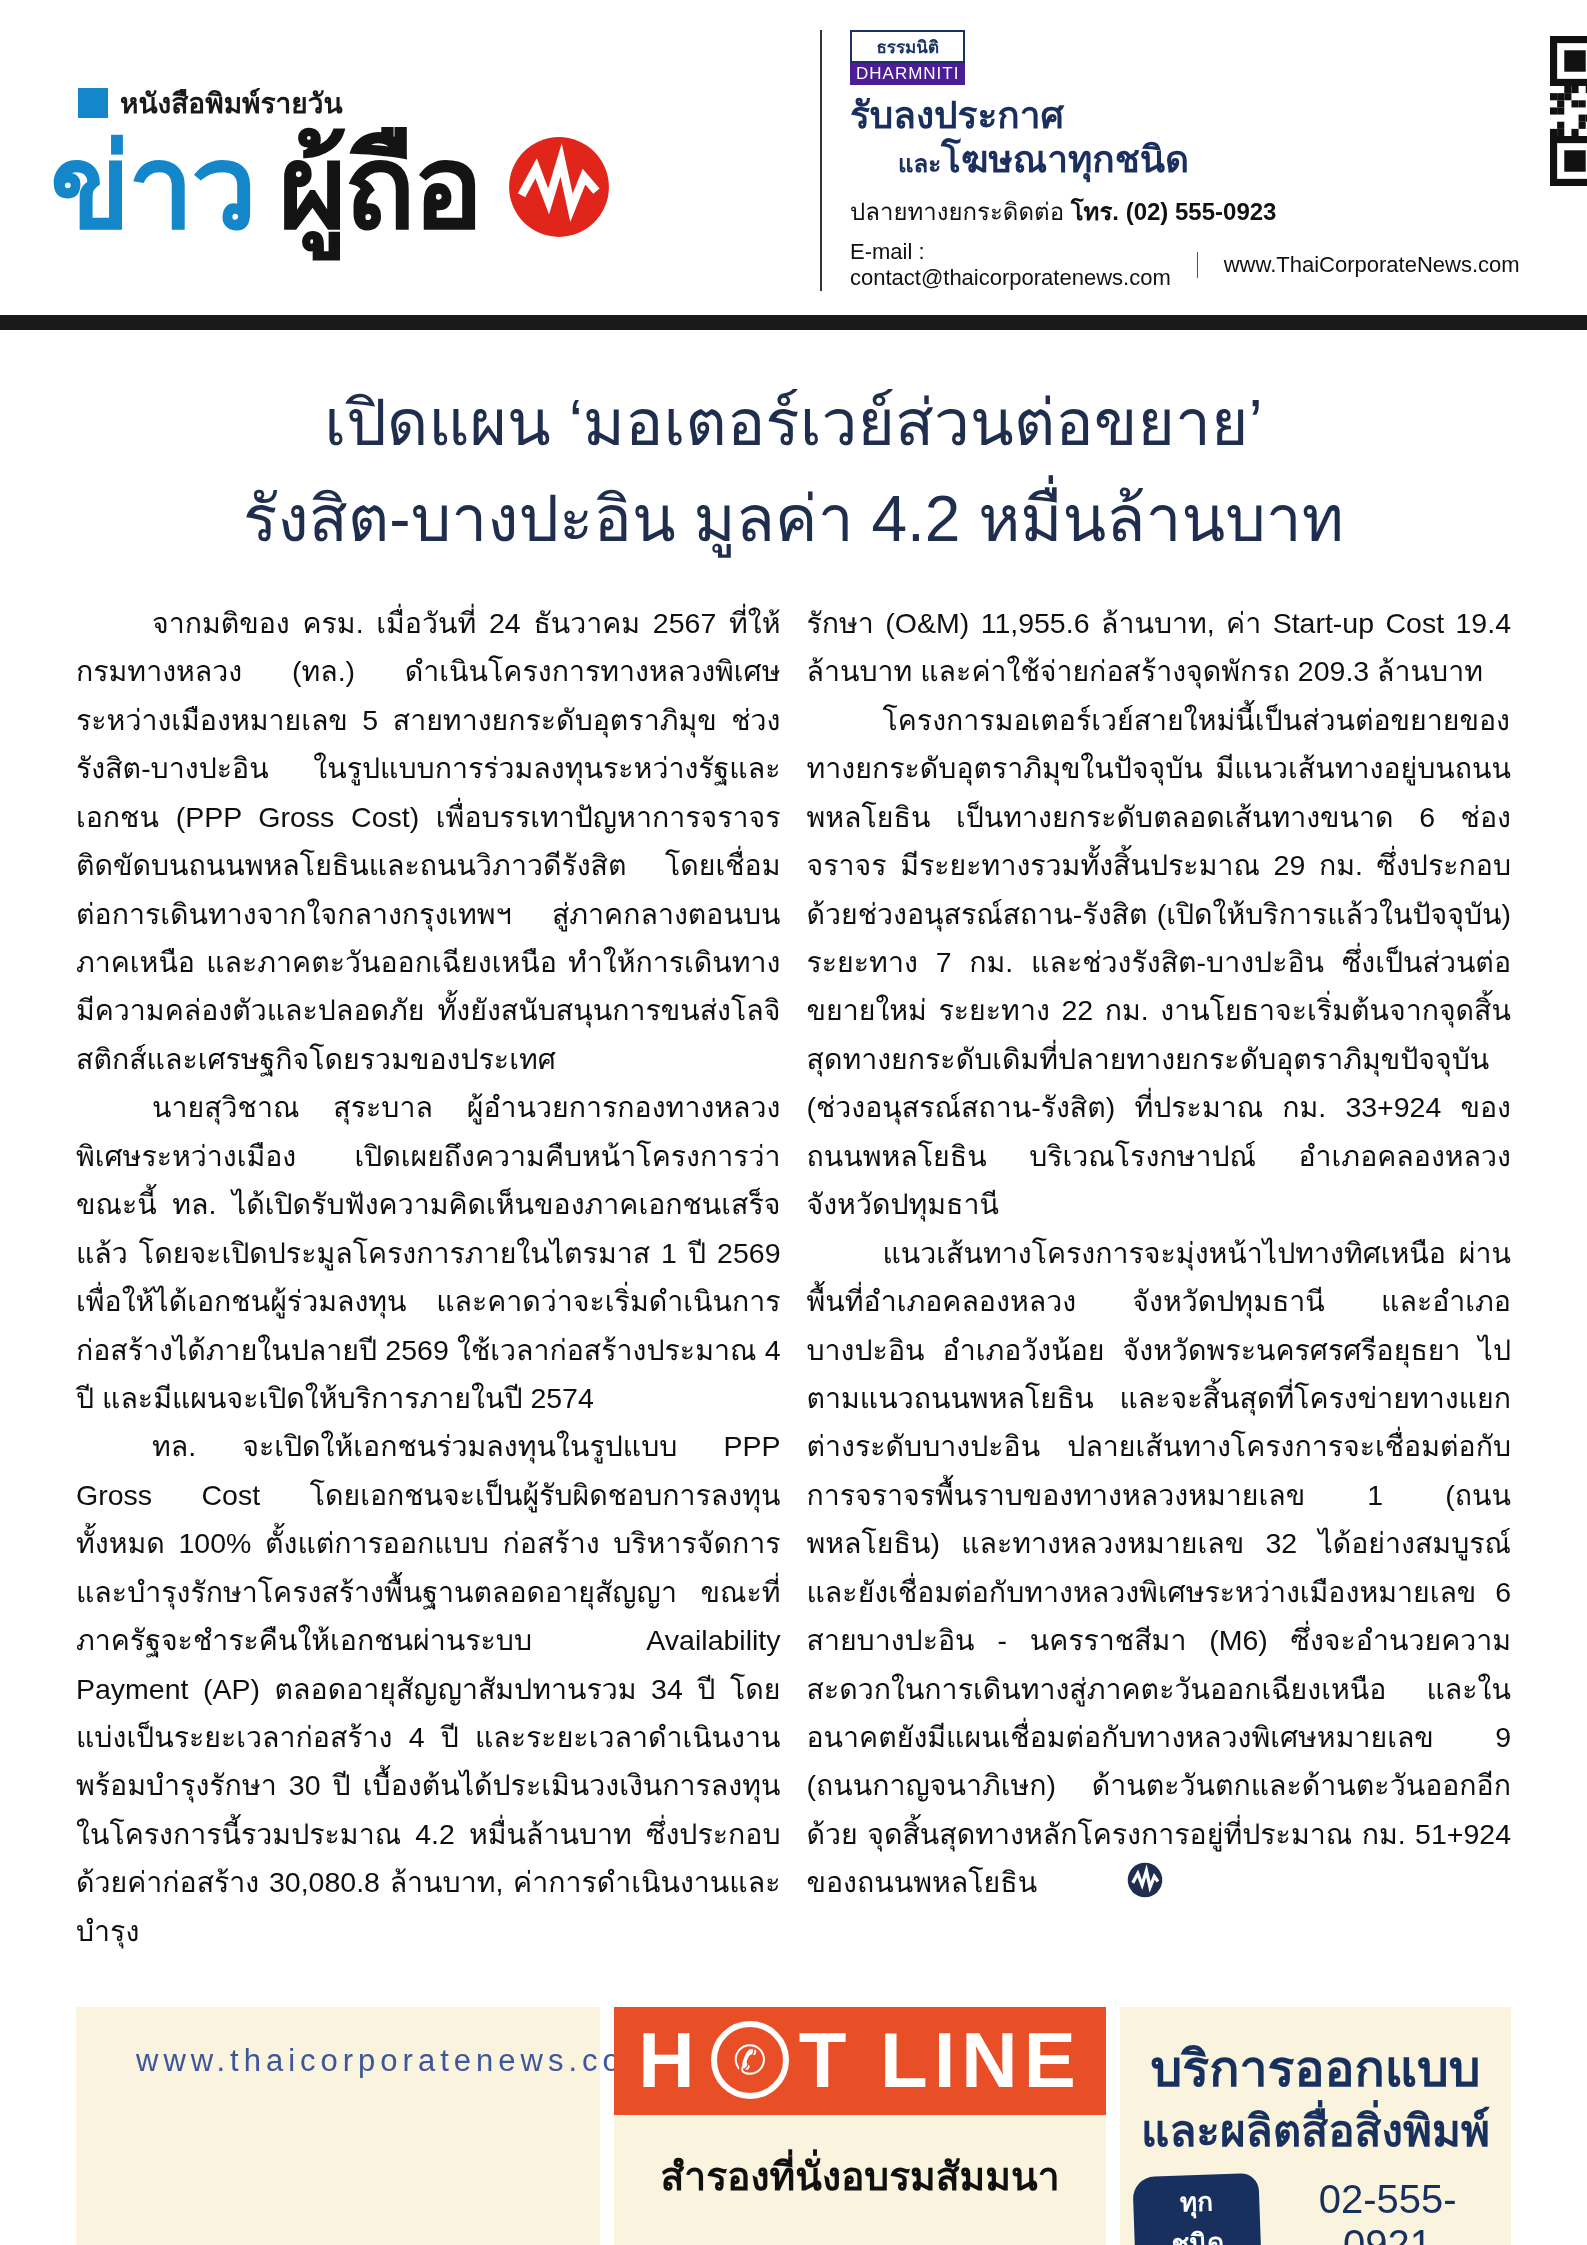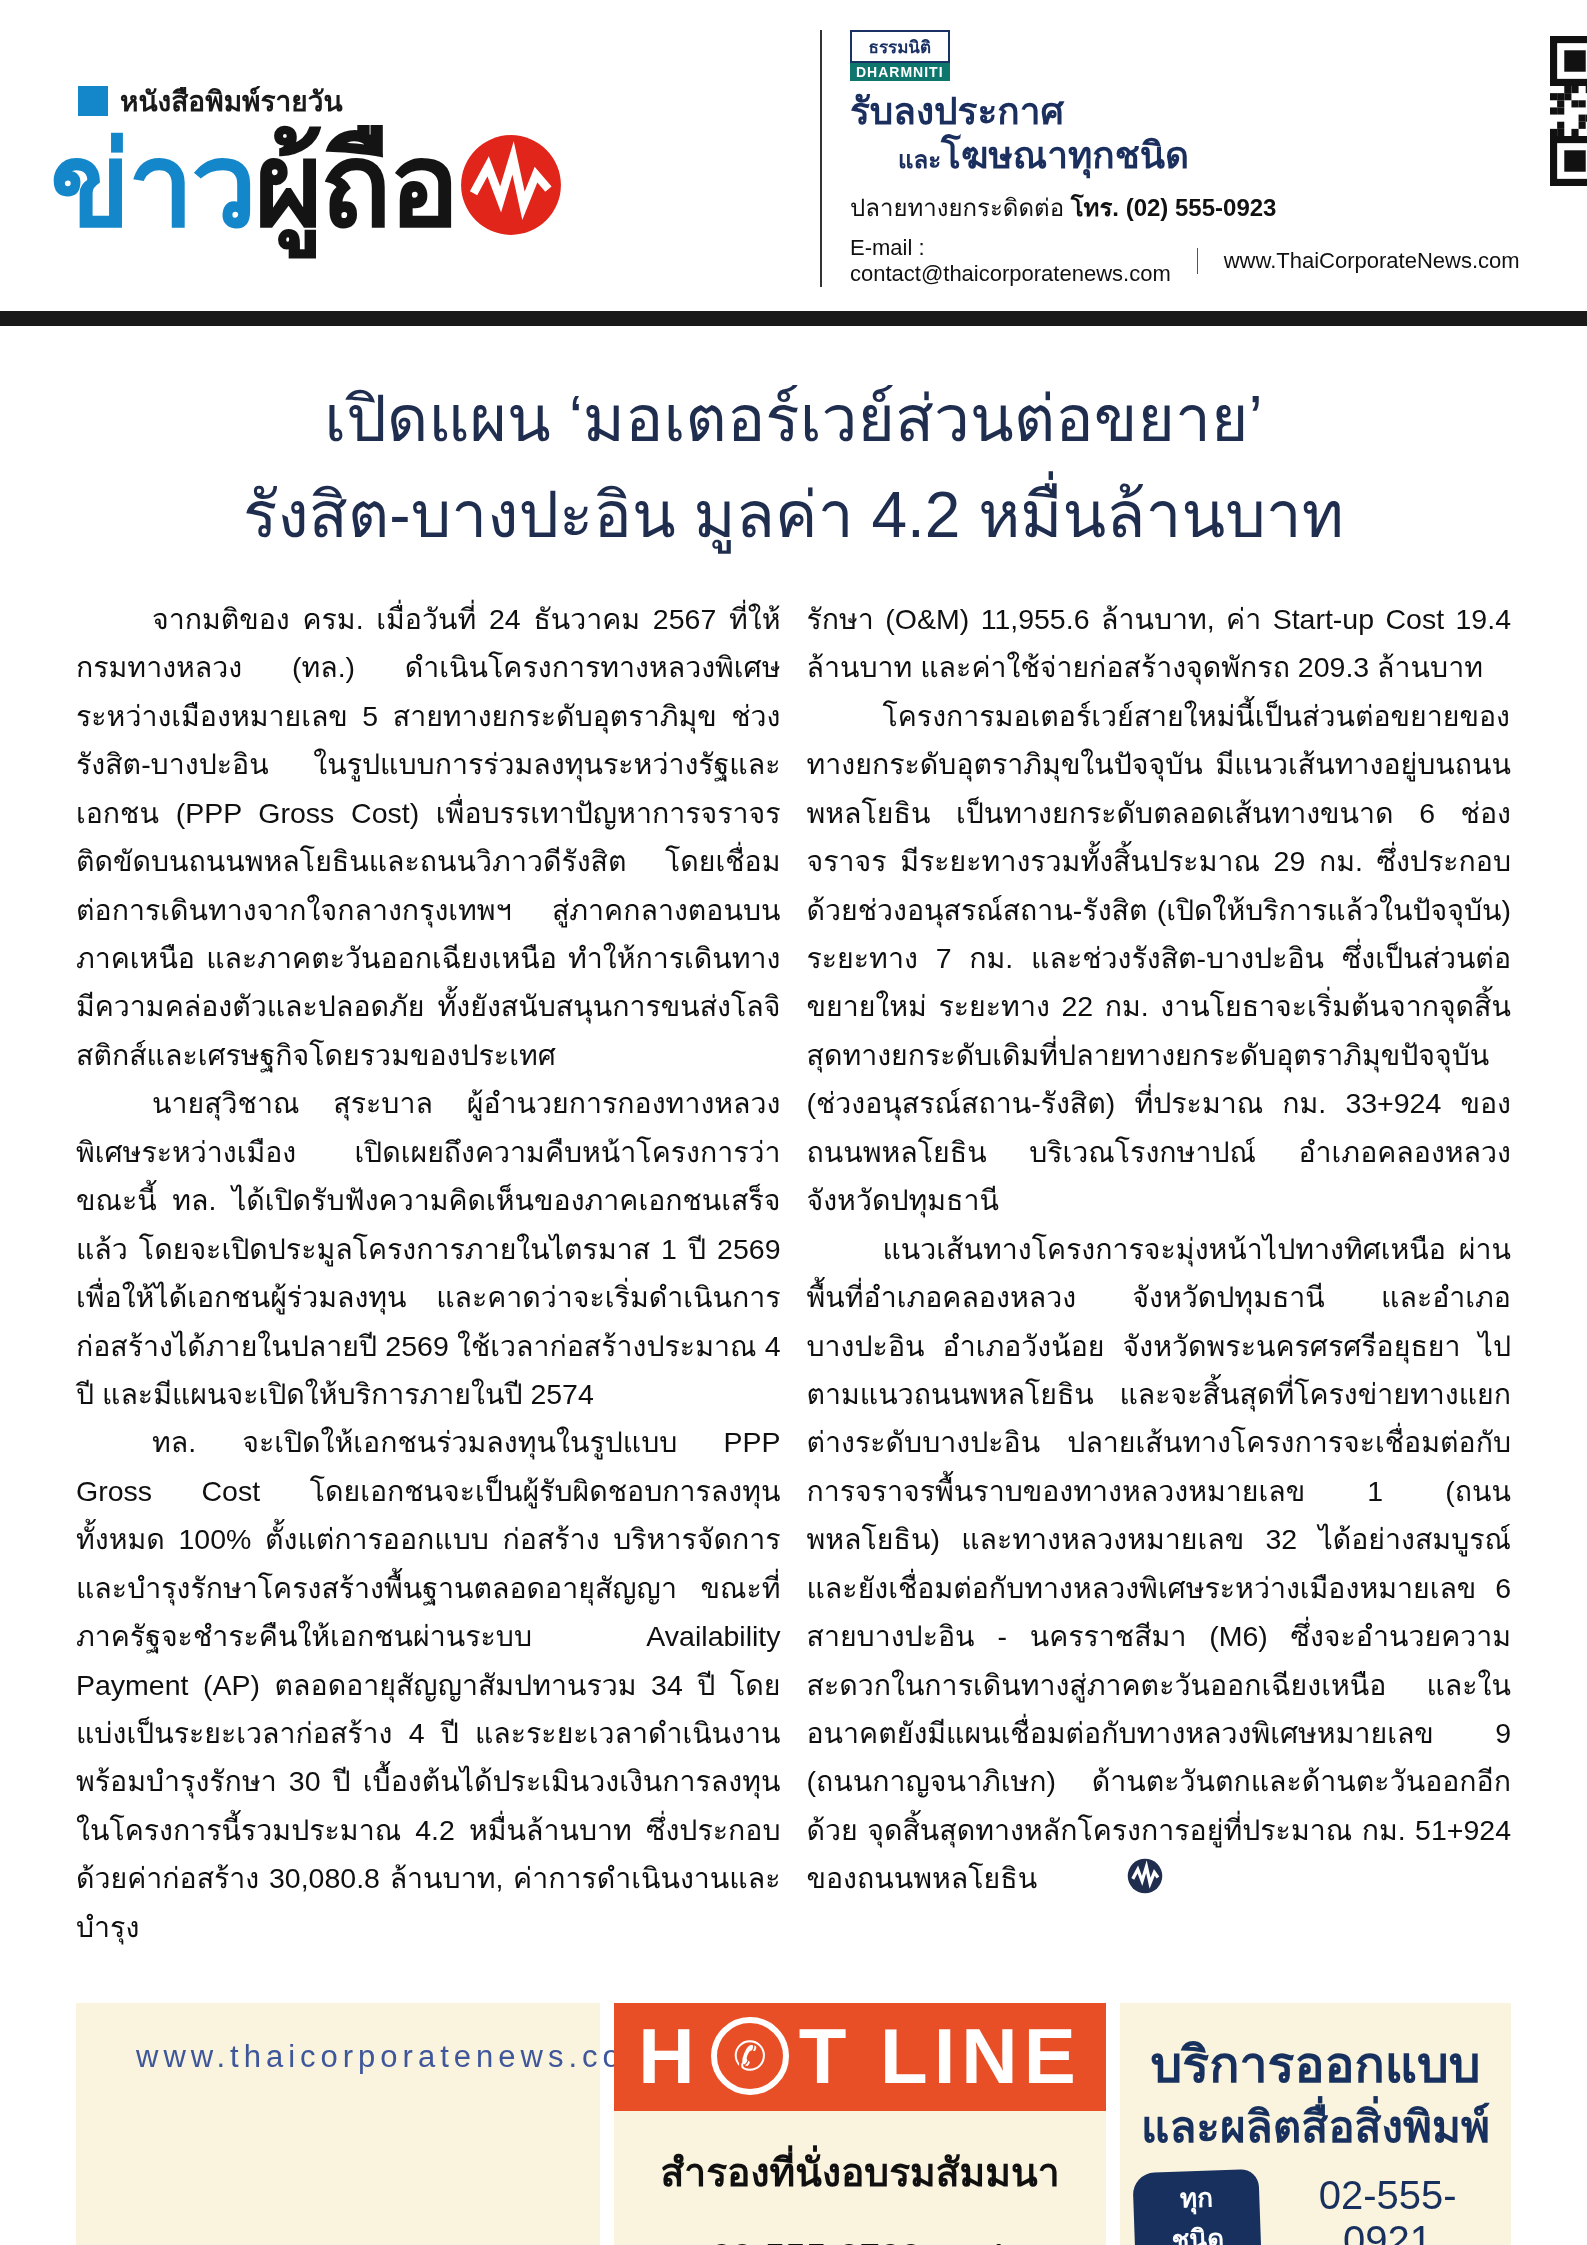--- a/index.html
+++ b/index.html
@@ -5,30 +5,30 @@
   html,body{margin:0;padding:0;background:#e9e9e9;}
   .page{width:1587px;height:2245px;background:#ffffff;position:relative;overflow:hidden;
         font-family:"Liberation Sans","DejaVu Sans",sans-serif;color:#111;}
   
   .mast-row{display:flex;align-items:center;padding:30px 66px 0 50px;}
   .mast-left{width:770px;flex:0 0 auto;}
   .tagline-row{display:flex;align-items:center;gap:12px;margin:8px 0 0 28px;}
   .tag-square{width:30px;height:30px;background:#1487cb;}
   .tagline{font-size:28px;font-weight:bold;color:#1a1a1a;}
   .logo-row{display:flex;align-items:center;line-height:1.02;font-weight:800;
-            font-size:118px;letter-spacing:-3px;margin-top:2px;white-space:nowrap;}
+            font-size:118px;letter-spacing:-3px;margin-top:2px;white-space:nowrap;gap:24px;}
   .logo-blue{color:#1487cb;}
   .logo-black{color:#141414;}
   .logo-circle{width:104px;height:104px;margin:0 2px;flex:0 0 auto;}
   .hdr-right{display:flex;margin-left:auto;gap:30px;align-items:flex-start;}
   .contact-block{border-left:2px solid #333;padding-left:28px;min-height:215px;}
   .dn-badge{display:inline-block;margin-bottom:10px;}
   .dn-badge .th{display:block;border:2px solid #1a3263;color:#1a3263;font-size:17px;
                 font-weight:bold;padding:1px 10px;text-align:center;}
-  .dn-badge .en{display:block;background:#0f766e;color:#fff;font-size:14px;font-weight:bold;
+  .dn-badge .en{display:block;background:#4c1d95;color:#fff;font-size:17px;font-weight:normal;
                 padding:1px 6px;text-align:center;letter-spacing:1px;}
   .hdr-line1{font-size:37px;font-weight:800;color:#1b2f5e;line-height:1.15;}
   .hdr-line2{font-size:37px;font-weight:800;color:#1b2f5e;line-height:1.2;}
   .hdr-line2 .sm{font-size:24px;font-weight:bold;margin-left:48px;}
   .hdr-phone{font-size:24px;color:#111;margin-top:10px;}
   .hdr-phone .b{font-weight:bold;}
   .hdr-mail{font-size:22px;color:#111;margin-top:8px;display:flex;gap:26px;align-items:center;}
   .hdr-mail .sep{width:1px;height:26px;background:#555;display:inline-block;}
   .qr-box{width:150px;height:150px;background:#fff;flex:0 0 auto;margin-top:6px;}
   

